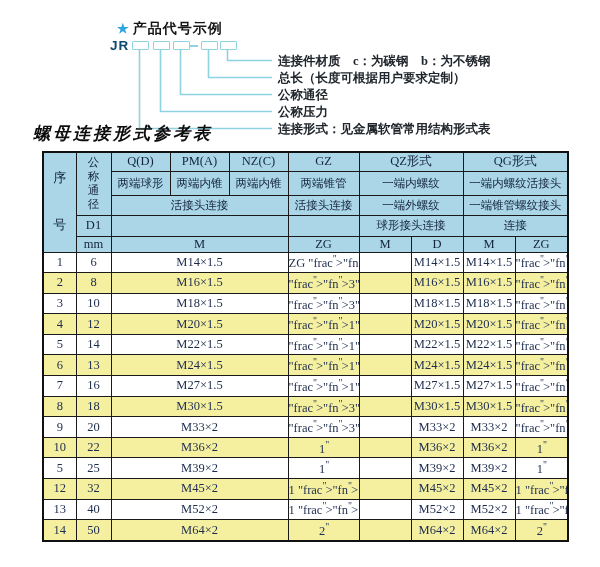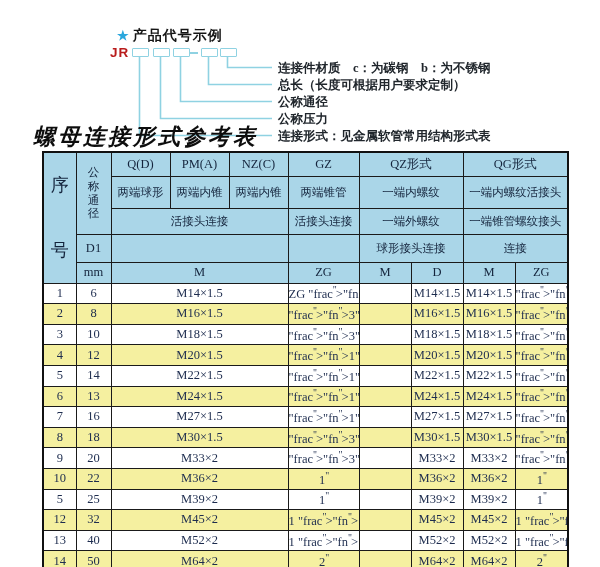--- a/index.html
+++ b/index.html
@@ -1,47 +1,47 @@
 <!DOCTYPE html>
 <html style="--header-bg: #AAD6E8; --row-alt: #F5F0A0; --line-cyan: #8FD2E2; --star-blue: #2BA7DD;"><head>
 <meta charset="utf-8">
 <style>
   html,body{margin:0;padding:0;background:#fff;}
   .page{position:relative;width:600px;height:567px;background:#fff;overflow:hidden;
         font-family:"Liberation Serif","DejaVu Serif",serif;}
 
   
-  .diagram{position:absolute;left:0;top:0;width:600px;height:125px;margin-top:7px;}
+  .diagram{position:absolute;left:0;top:0;width:600px;height:125px;}
   .star-line{position:absolute;left:117px;top:20px;font-size:14px;font-weight:bold;
              color:#151515;letter-spacing:1px;white-space:nowrap;}
   .star-line .star{color:var(--star-blue);margin-right:3px;font-size:13px;}
   .jr-label{position:absolute;left:110px;top:38px;font-size:13.5px;font-weight:bold;
-            color:#b91c1c;font-family:"Liberation Sans","DejaVu Sans",sans-serif;letter-spacing:1px;}
+            color:#0c4a6e;font-family:"Liberation Sans","DejaVu Sans",sans-serif;letter-spacing:1px;}
   .code-box{position:absolute;top:41px;width:15px;height:7px;border:1.5px solid var(--line-cyan);
             background:#fff;border-radius:1px;}
   .code-dash{position:absolute;left:190px;top:44.5px;width:8px;height:2px;background:var(--line-cyan);}
   .connectors{position:absolute;left:0;top:0;width:600px;height:150px;}
   .dlabel{position:absolute;left:278px;height:14px;line-height:14px;font-size:12.5px;
           color:#20262c;white-space:nowrap;font-weight:bold;}
 
   
-  .table-title{position:absolute;left:33px;top:122px;margin:0;font-size:22px;font-weight:bold;
+  .table-title{position:absolute;left:33px;top:122px;margin:0;font-size:17px;font-weight:bold;
                color:#0d0d0d;letter-spacing:3px;font-style:italic;white-space:nowrap;}
 
   
   .ref-table{position:absolute;left:42px;top:151px;width:525px;border-collapse:collapse;
              table-layout:fixed;border:2px solid #111;}
   .ref-table th,.ref-table td{border:1px solid #1a1a1a;text-align:center;vertical-align:middle;
              padding:0;overflow:hidden;}
   .ref-table thead th{background:var(--header-bg);font-weight:normal;font-size:11.5px;color:#14243c;}
   .ref-table thead th.lat{font-size:12.5px;}
   .hr1{height:19px;} .hr2{height:24px;padding-left:28px;} .hr3{height:20px;} .hr4{height:21px;} .hr5{height:15px;}
   .ref-table tbody td{font-size:12.5px;height:19.6px;color:#1d2c4e;background:#fff;white-space:nowrap;}
   .ref-table tbody tr.alt td{background:var(--row-alt);}
-  .v-serial{width:1.05em;margin:0 auto;word-break:break-all;line-height:3.6;font-size:18px;}
+  .v-serial{width:1.05em;margin:0 auto;word-break:break-all;line-height:3.6;font-size:13px;}
   .v-dn{width:1.05em;margin:0 auto;word-break:break-all;line-height:1.2;font-size:11.5px;}
   .inch{font-size:0.78em;vertical-align:0.5em;letter-spacing:-1px;}
 </style>
 </head>
 <body>
 
 <div class="page">
 
   <div class="diagram">
     <svg class="connectors" viewBox="0 0 600 150" xmlns="http://www.w3.org/2000/svg">

